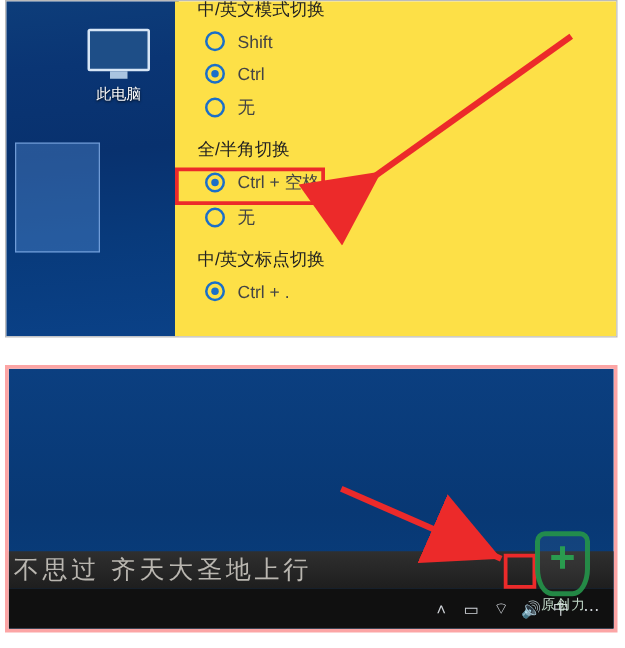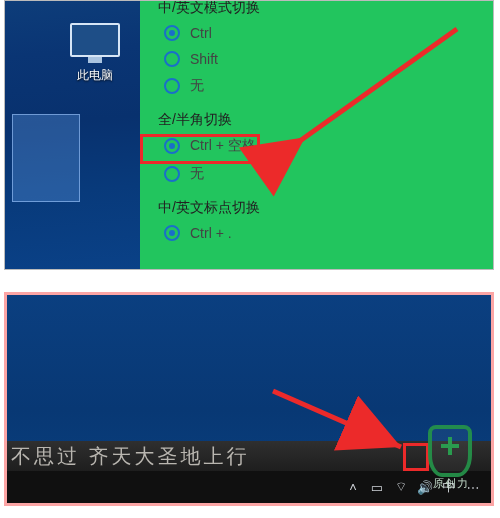--- a/index.html
+++ b/index.html
@@ -15,21 +15,21 @@
   .d-pc .mon{width:50px;height:34px;margin:0 auto;background:#1e4e87;border:2px solid #d7e6f6;border-radius:2px;position:relative}
   .d-pc .mon:after{content:"";position:absolute;left:16px;bottom:-8px;width:14px;height:6px;background:#aac4e0}
   .d-pc .lbl{margin-top:10px;text-shadow:0 1px 2px #000}
   .d-360{left:12px;top:118px;width:58px}
   .sel{position:absolute;left:7px;top:113px;width:68px;height:88px;background:rgba(120,180,255,.28);border:1px solid rgba(160,200,255,.6)}
   .d-360 .box{width:48px;height:48px;margin:0 auto;background:#fff;border-radius:4px;display:flex;align-items:center;justify-content:center}
   .e-icon{width:34px;height:34px;border:4px solid #27b24a;border-radius:50%;position:relative}
   .e-icon:before{content:"e";position:absolute;left:5px;top:-4px;font:italic 700 22px Georgia;color:#27b24a}
   .d-360 .lbl{margin-top:4px;line-height:14px;text-shadow:0 1px 2px #000}
 
-  .panel{position:absolute;left:135px;top:0;right:0;height:268px;background:#22c55e;padding:0 0 0 18px;color:#333;font-size:14px}
+  .panel{position:absolute;left:135px;top:0;right:0;height:268px;background:#fde047;padding:0 0 0 18px;color:#333;font-size:14px}
   .sec-title{font-size:14px;color:#222;margin-top:4px;margin-bottom:8px}
   .sec2{margin-top:16px}
   .opt{display:flex;align-items:center;margin:8px 0 10px 6px;font-size:14px;color:#444}
   .rad{width:16px;height:16px;border:2px solid #1a6fc9;border-radius:50%;margin-right:10px;position:relative;flex:0 0 16px}
   .rad.on:after{content:"";position:absolute;left:3px;top:3px;width:6px;height:6px;background:#1a6fc9;border-radius:50%}
   .hot{position:absolute;border:3px solid #ec2a2a}
 
   
   .arrow-svg{position:absolute;left:0;top:0;pointer-events:none}
 
@@ -67,26 +67,26 @@
       <div class="mon"></div>
       <div class="lbl">此电脑</div>
     </div>
     <div class="sel"></div>
   </div>
 
   <div class="panel">
 
     <div class="sec-title" style="margin-top:-2px">中/英文模式切换</div>
     <div class="opt">
+      <span class="rad"></span>
+      <span>Shift</span>
+    </div>
+    <div class="opt">
       <span class="rad on"></span>
       <span>Ctrl</span>
-    </div>
-    <div class="opt">
-      <span class="rad"></span>
-      <span>Shift</span>
     </div>
     <div class="opt">
       <span class="rad"></span>
       <span>无</span>
     </div>
 
     <div class="sec-title sec2">全/半角切换</div>
     <div class="opt">
       <span class="rad on"></span>
       <span>Ctrl + 空格</span>

